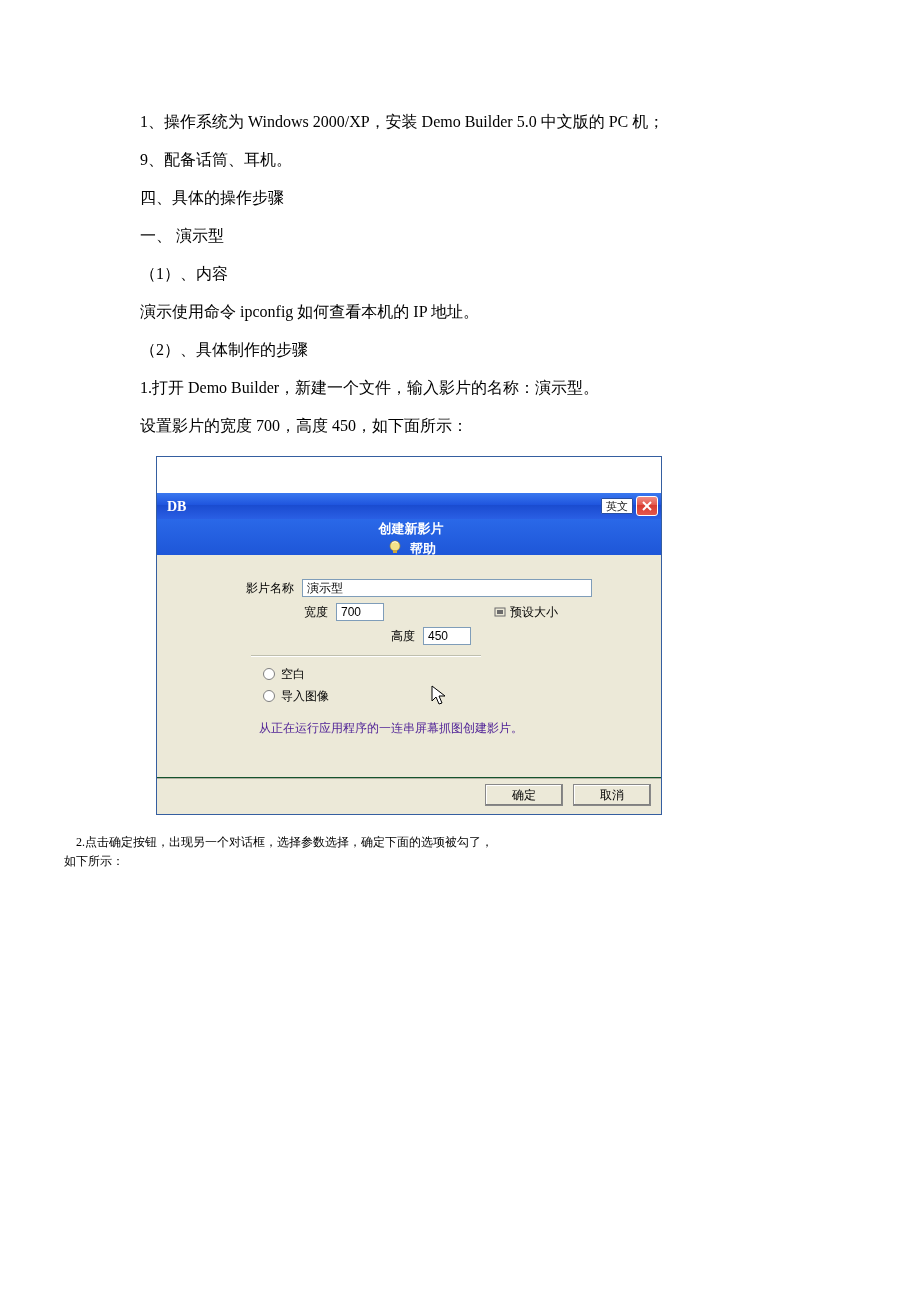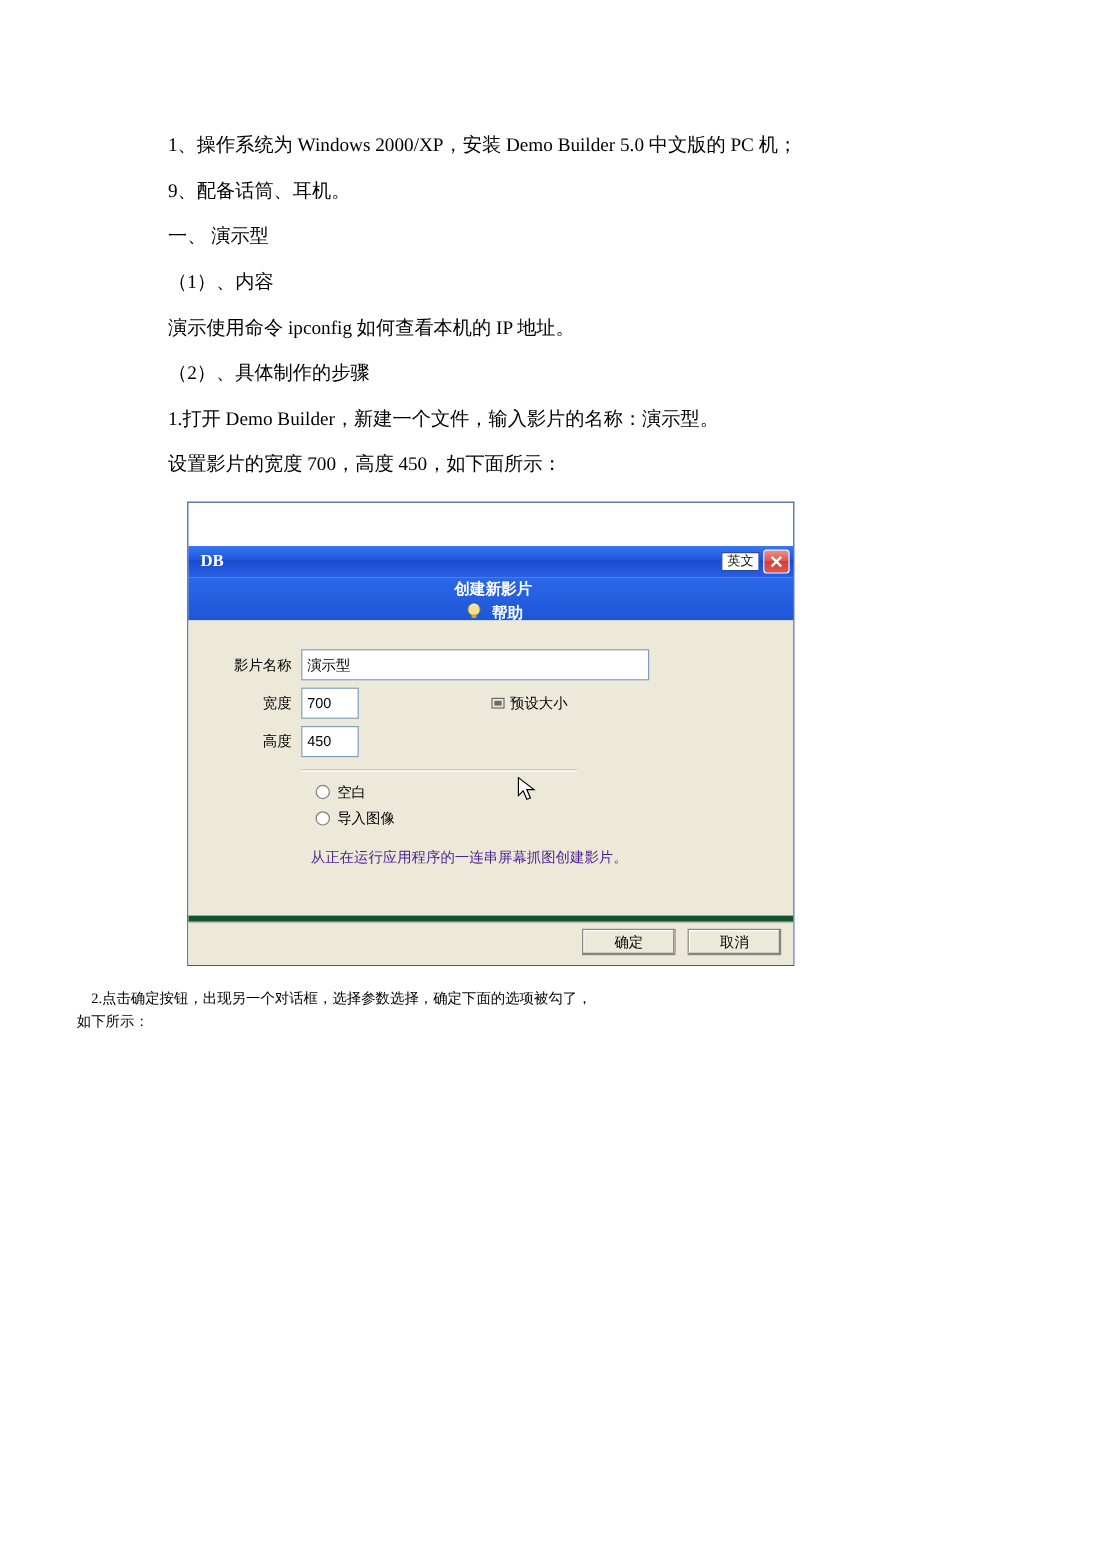--- a/index.html
+++ b/index.html
@@ -92,31 +92,32 @@
     padding: 24px 18px 10px 18px;
     font-family: "SimSun", "宋体", sans-serif;
     font-size: 12px;
     color: #000;
     position: relative;
   }
   .form-row {
     display: flex;
     align-items: center;
     margin-bottom: 6px;
+    justify-content: center;
   }
   .form-label {
     width: 68px;
     text-align: right;
     padding-right: 8px;
   }
   .text-input {
     border: 1px solid #7f9db9;
     background: #ffffff;
     height: 18px;
-    padding: 12px 4px;
+    padding: 0 4px;
     font-family: inherit;
     font-size: 12px;
     box-sizing: border-box;
   }
   .name-input { width: 290px; }
   .num-input  { width: 48px; }
   .preset-wrap {
     display: inline-flex;
     align-items: center;
     margin-left: 110px;
@@ -155,21 +156,21 @@
     background: #000;
   }
   .hint-text {
     margin: 14px 0 40px 84px;
     color: #4c1d95;
     font-size: 12px;
   }
   .button-bar {
     margin: 0 -18px -10px -18px;
     padding: 6px 10px 8px 0;
-    border-top: 5px solid #14532d;
+    border-top: 1px solid #14532d;
     box-shadow: inset 0 1px 0 #b0b0a0;
     display: flex;
     justify-content: flex-end;
     gap: 10px;
     background: #ece9d8;
   }
   .btn {
     width: 78px;
     height: 22px;
     background: #ece9d8;
@@ -203,20 +204,21 @@
     font-size: 12px;
     line-height: 1.6;
   }
 </style>
 </head>
 <body>
 
 <div class="page">
   <p class="para">1、操作系统为 Windows 2000/XP，安装 Demo Builder 5.0 中文版的 PC 机；</p>
   <p class="para">9、配备话筒、耳机。</p>
+  <p class="para">四、具体的操作步骤</p>
   <p class="para">一、 演示型</p>
   <p class="para">（1）、内容</p>
   <p class="para">演示使用命令 ipconfig 如何查看本机的 IP 地址。</p>
   <p class="para">（2）、具体制作的步骤</p>
   <p class="para">1.打开 Demo Builder，新建一个文件，输入影片的名称：演示型。</p>
   <p class="para">设置影片的宽度 700，高度 450，如下面所示：</p>
 
   <div class="dialog-wrap">
     <div class="dialog">
 

